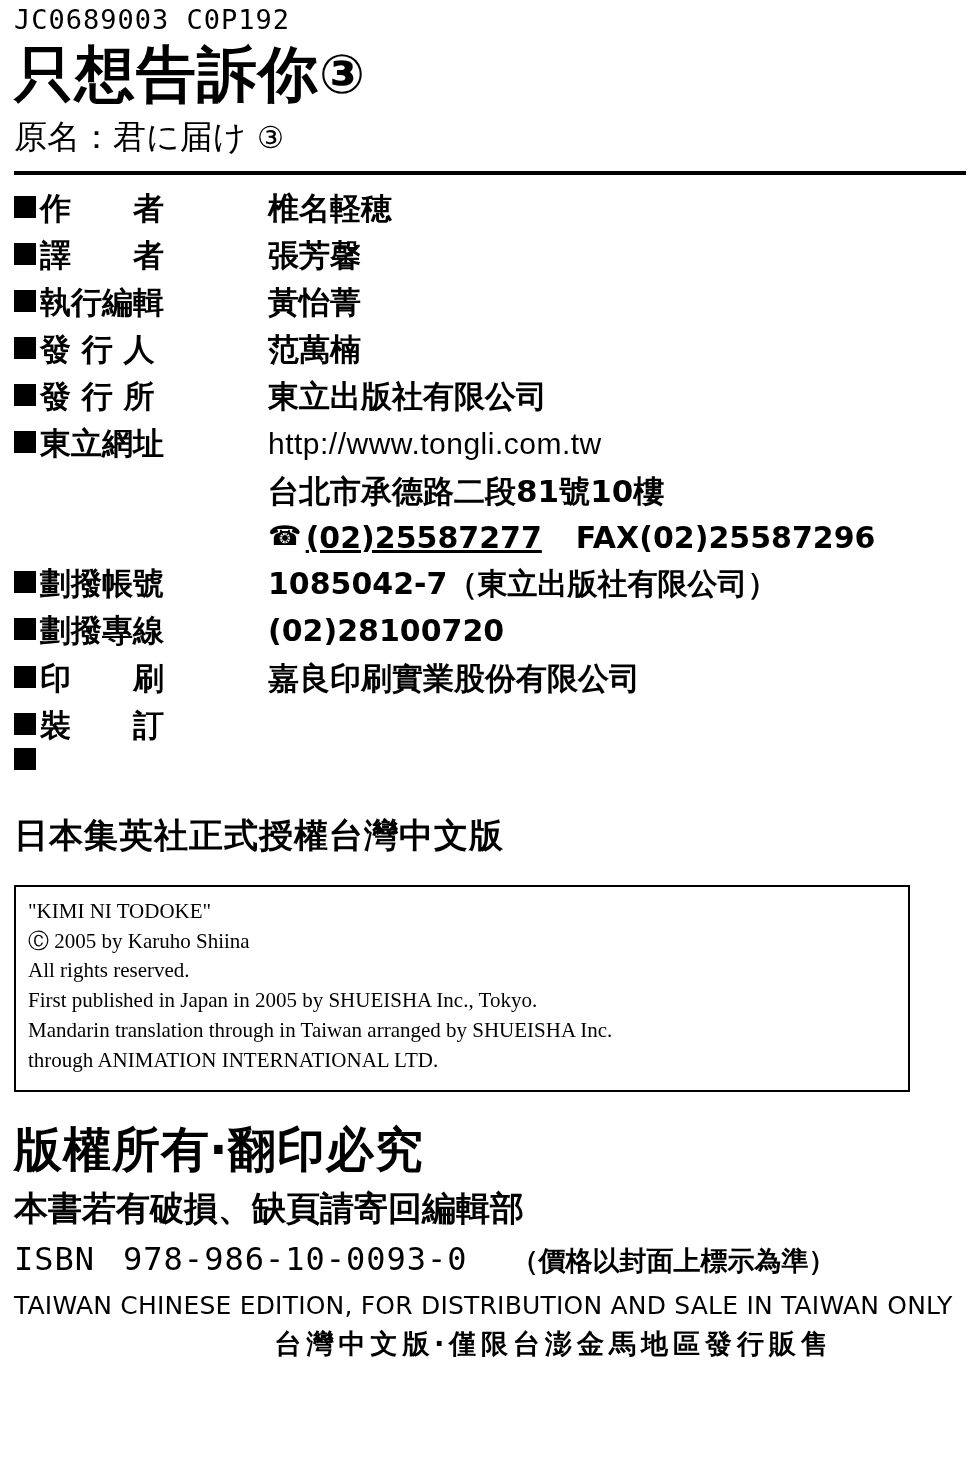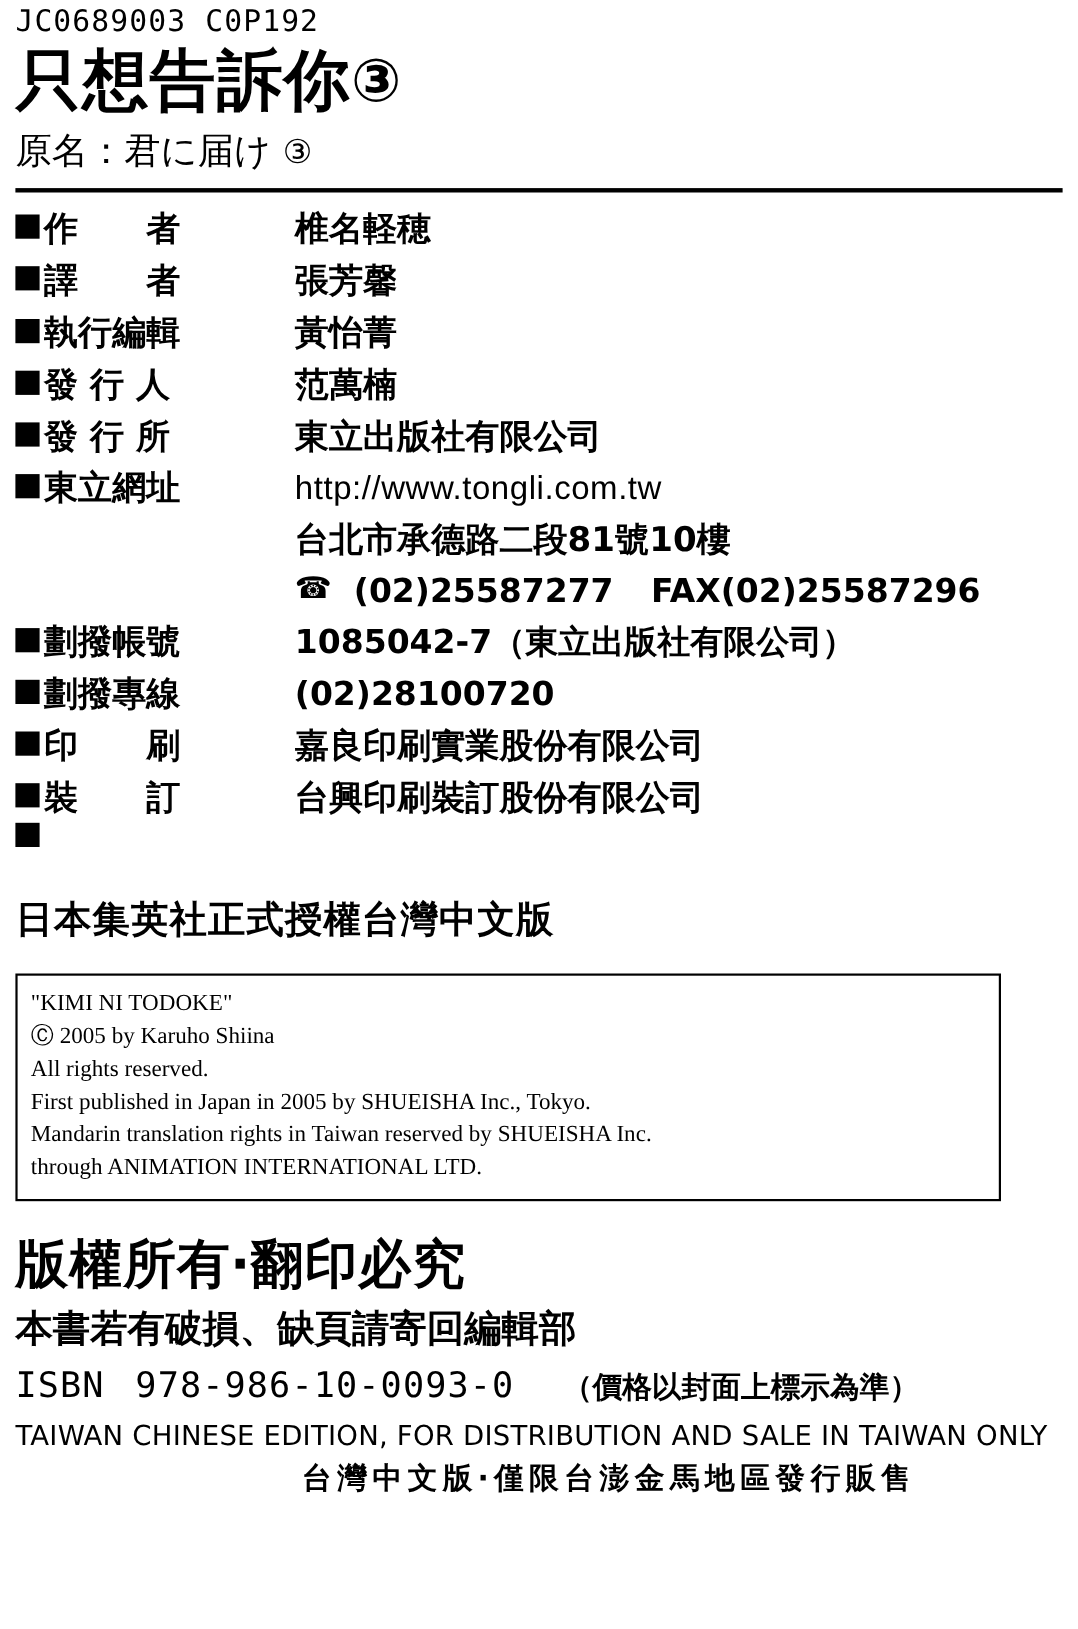--- a/index.html
+++ b/index.html
@@ -285,21 +285,21 @@
       </div>
 
       <div class="cont-row">
         <span class="cont-indent"></span>
         <span class="cvalue">台北市承德路二段81號10樓</span>
       </div>
 
       <div class="cont-row">
         <span class="cont-indent"></span>
         <span class="phone-ico">☎</span>
-        <span class="cvalue mixed" style="margin-left:20px;">(02)25587277</span>
+        <span class="cvalue mixed" style="margin-left:4px;text-decoration:underline;">(02)25587277</span>
         <span class="cvalue mixed" style="margin-left:34px;text-align:center;">FAX(02)25587296</span>
       </div>
 
       <div class="crow">
         <span class="sq"></span>
         <span class="clabel">劃撥帳號</span>
         <span class="cvalue mixed">1085042-7（東立出版社有限公司）</span>
       </div>
 
       <div class="crow">
@@ -310,37 +310,36 @@
 
       <div class="crow">
         <span class="sq"></span>
         <span class="clabel">印　　刷</span>
         <span class="cvalue">嘉良印刷實業股份有限公司</span>
       </div>
 
       <div class="crow">
         <span class="sq"></span>
         <span class="clabel">裝　　訂</span>
-        <span class="cvalue">台興印刷裝訂股份有限公司</span>
       </div>
 
       <div class="full-row">
         <span class="sq"></span>
       </div>
 
     </div>
 
     <div class="licence-line">日本集英社正式授權台灣中文版</div>
 
     <div class="cbox">
       <p>"KIMI NI TODOKE"</p>
       <p>Ⓒ 2005 by Karuho Shiina</p>
       <p>All rights reserved.</p>
       <p>First published in Japan in 2005 by SHUEISHA Inc., Tokyo.</p>
-      <p>Mandarin translation rights in Taiwan reserved by SHUEISHA Inc.</p>
+      <p>Mandarin translation through in Taiwan arranged by SHUEISHA Inc.</p>
       <p>through ANIMATION INTERNATIONAL LTD.</p>
     </div>
 
     <div class="bottom">
       <div class="bline1">版權所有‧翻印必究</div>
       <div class="bline2">本書若有破損、缺頁請寄回編輯部</div>
       <div class="isbn-row">
         <span class="isbn">ISBN</span>
         <span class="isbn" style="margin-left:28px;">978-986-10-0093-0</span>
         <span class="price-note">（價格以封面上標示為準）</span>

